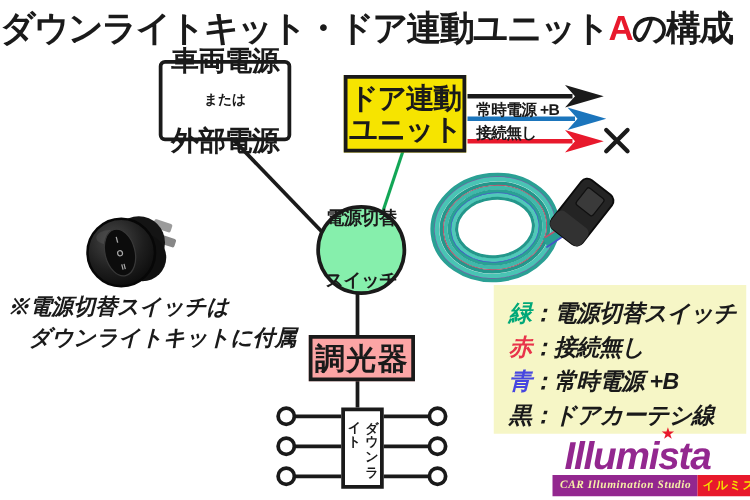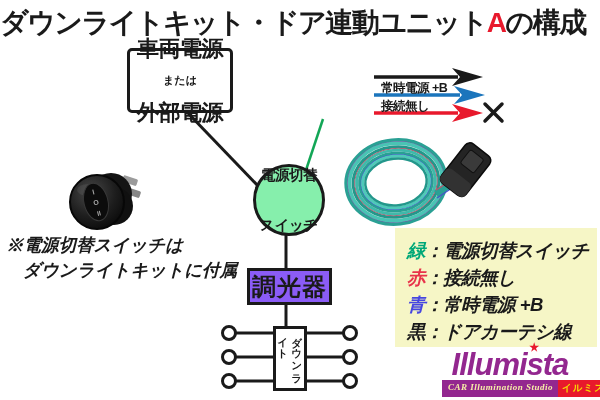--- a/index.html
+++ b/index.html
@@ -21,21 +21,21 @@
   .door-box{left:275px;top:60px;width:92px;height:56px;background:#F6E400;border:3px solid #1a1a1a;
     display:flex;flex-direction:column;align-items:center;justify-content:center;
     font-size:23px;font-weight:900;line-height:1.08;letter-spacing:-1px;text-align:center;}
   .arrow-label{font-size:12.5px;font-weight:700;white-space:nowrap;letter-spacing:-0.5px;}
   .al1{left:381px;top:61px;}
   .al2{left:381px;top:80px;}
   .al3{left:381px;top:98px;}
   .switch-circle{left:253px;top:164px;width:66px;height:66px;border-radius:50%;background:#86efac;
     border:3px solid #1a1a1a;display:flex;flex-direction:column;align-items:center;justify-content:space-between;
     font-size:14.5px;font-weight:900;line-height:1.12;letter-spacing:-0.5px;text-align:center;}
-  .dimmer-box{left:247px;top:268px;width:79px;height:31px;background:#8b5cf6;border:3px solid #1a1a1a;
+  .dimmer-box{left:247px;top:268px;width:79px;height:31px;background:#fca5a5;border:3px solid #1a1a1a;
     display:flex;align-items:center;justify-content:center;font-size:24px;font-weight:900;letter-spacing:1px;}
   .downlight-box{left:273px;top:326px;width:28px;height:59px;background:#fff;border:3px solid #1a1a1a;
     display:flex;align-items:center;justify-content:center;
     writing-mode:vertical-rl;text-orientation:upright;font-size:10.5px;font-weight:700;letter-spacing:0.5px;}
   
   .note{left:6px;top:233px;font-size:17.5px;font-weight:900;font-style:italic;line-height:1.45;
     text-shadow:-1px -1px 0 #fff,1px -1px 0 #fff,-1px 1px 0 #fff,1px 1px 0 #fff;white-space:nowrap;}
   .note .l2{padding-left:17px;}
   
   .legend{left:395px;top:228px;width:202px;height:119px;background:#F6F6C6;
@@ -150,20 +150,24 @@
   <div class="abs title">
     <span>ダウンライトキット・ドア連動ユニット</span><span class="hl">A</span><span>の構成</span>
   </div>
 
   <div class="abs power-box">
     <div class="big">車両電源</div>
     <div class="small">または</div>
     <div class="big">外部電源</div>
   </div>
 
+  <div class="abs door-box">
+    <div>ドア連動</div>
+    <div>ユニット</div>
+  </div>
 
   <div class="abs arrow-label al2">常時電源 +B</div>
   <div class="abs arrow-label al3">接続無し</div>
 
   <div class="abs switch-circle">
     <div>電源切替</div>
     <div>スイッチ</div>
   </div>
 
   <div class="abs dimmer-box">

